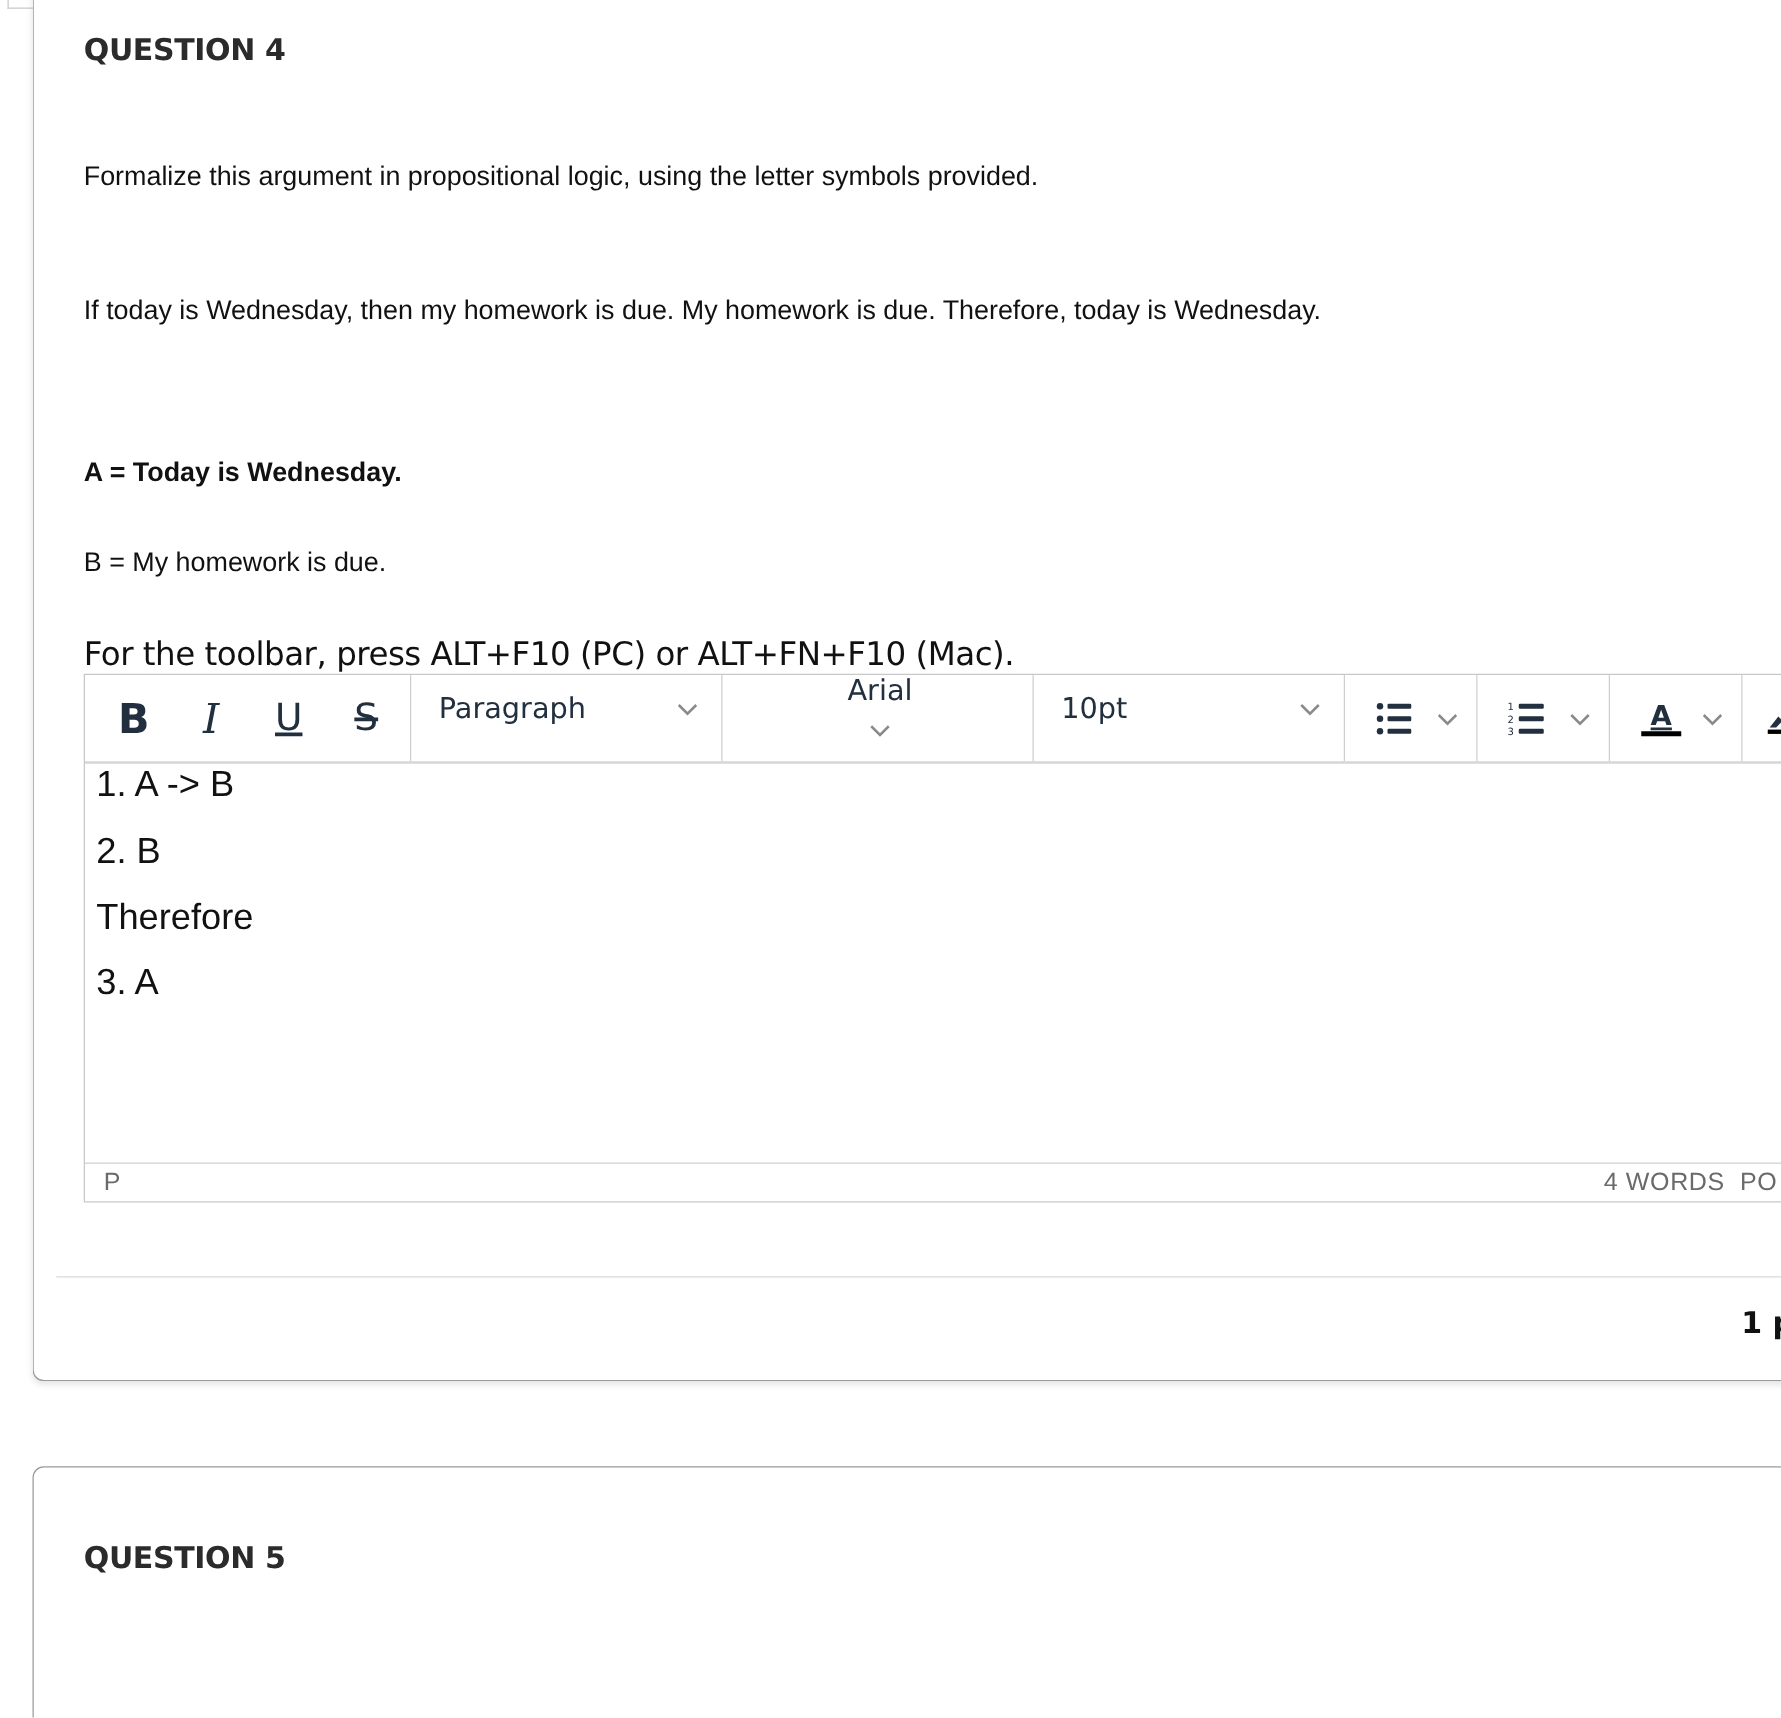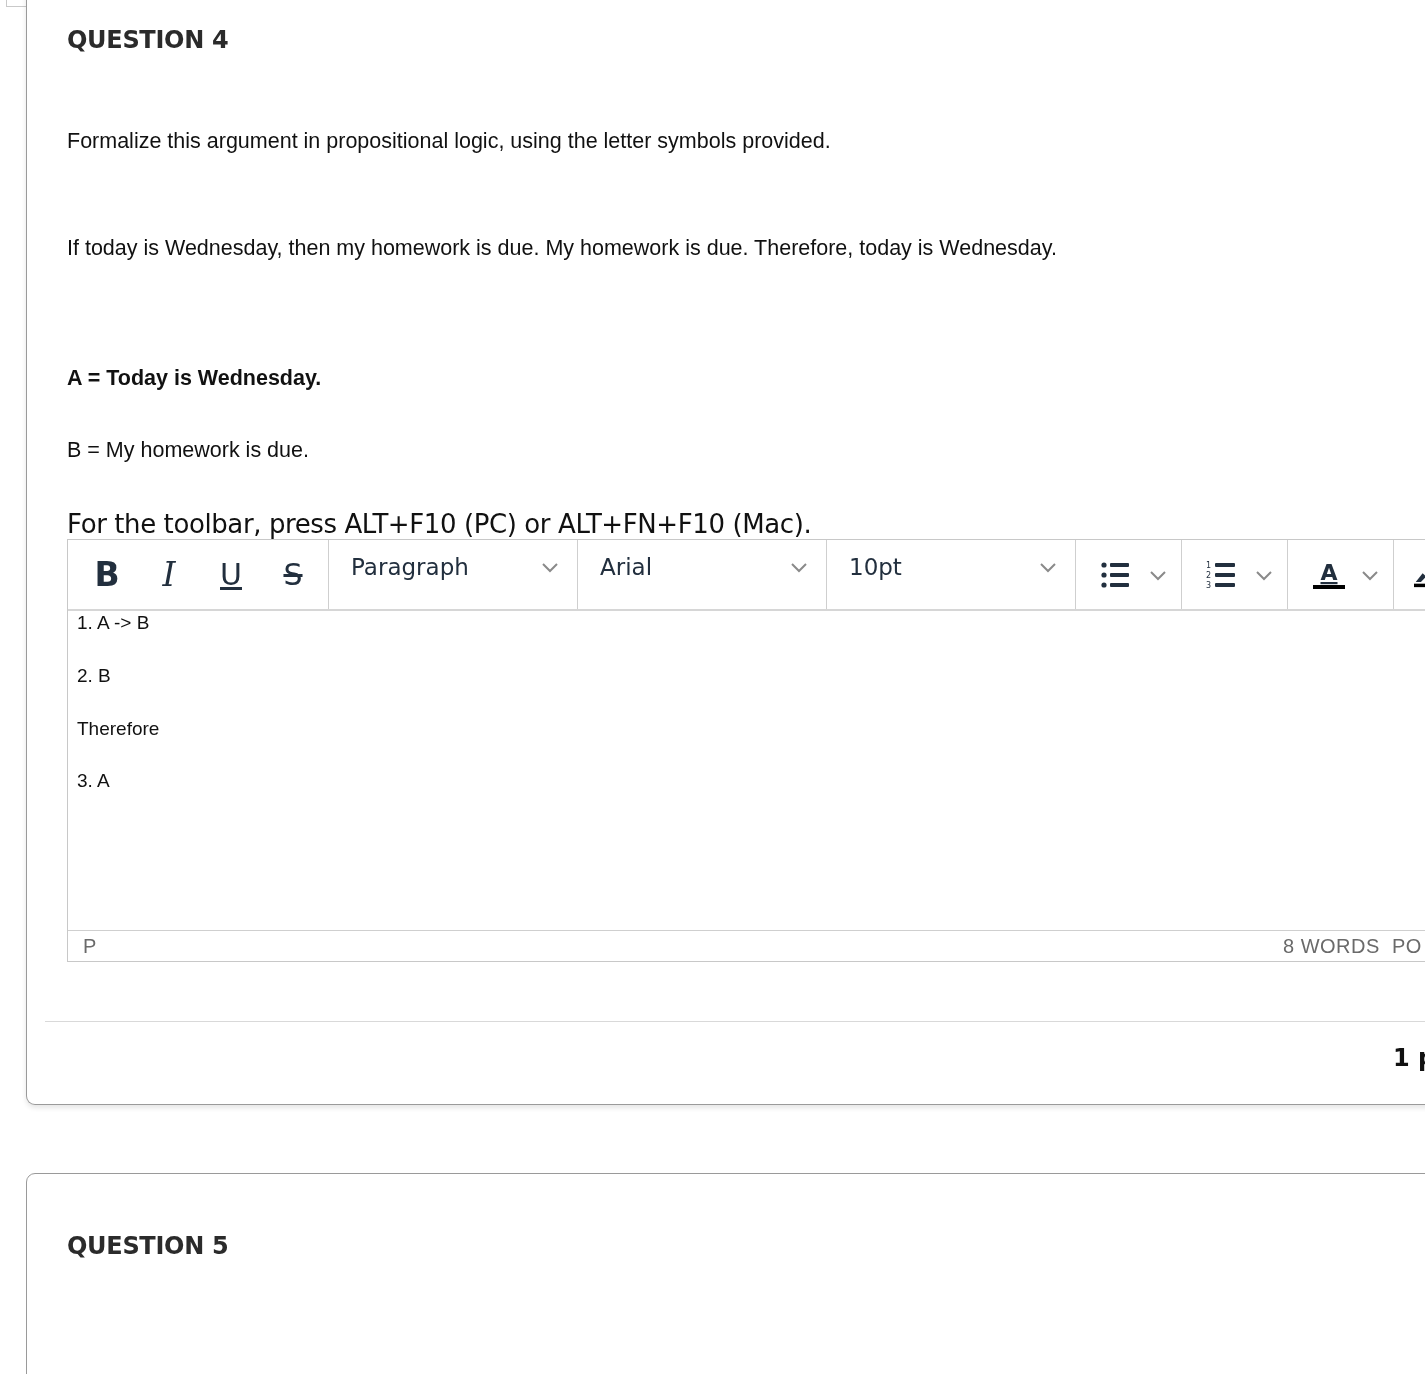--- a/index.html
+++ b/index.html
@@ -56,21 +56,21 @@
     display: flex; align-items: center; justify-content: space-between;
     padding: 0 18px 16px 22px; box-sizing: border-box; font-family: "DejaVu Sans", sans-serif;
     font-size: 23px; color: #222f3e; cursor: pointer;
   }
   .chev { width: 18px; height: 18px; display: inline-block; }
   .icon-dd {
     display: flex; align-items: center; justify-content: space-between;
     padding: 0 14px 0 24px; box-sizing: border-box; cursor: pointer;
   }
   .content-area { position: absolute; left: 9px; top: 72px; right: 0; }
-  .content-line { position: absolute; left: 0; font-size: 19px; color: #111; white-space: nowrap; }
+  .content-line { position: absolute; left: 0; font-size: 29px; color: #111; white-space: nowrap; }
   .statusbar {
     position: absolute; left: 0; right: 0; top: 390px; height: 32px;
     border-top: 1px solid #cfcfcf; box-sizing: border-box;
     font-size: 20px; color: #6a6a6a;
   }
   .path { position: absolute; left: 15px; top: 4px; }
   .wordcount { position: absolute; left: 1215px; top: 4px; letter-spacing: 0.5px; white-space: nowrap; }
   .divider { position: absolute; left: 18px; top: 1033px; width: 1500px; height: 1px; background: #d9d9d9; }
   .points {
     position: absolute; left: 1366px; top: 1056px; font-family: "DejaVu Sans", sans-serif;
@@ -97,21 +97,21 @@
         <div class="fmt-btn" style="font-style:italic; font-family:'DejaVu Serif',serif;">I</div>
         <div class="fmt-btn" style="text-decoration:underline; font-family:'DejaVu Sans',sans-serif; font-size:30px;">U</div>
         <div class="fmt-btn" style="text-decoration:line-through; font-family:'DejaVu Sans',sans-serif; font-size:30px;">S</div>
       </div>
       <div class="tb-group dd" style="width:249px;">
         <span>Paragraph</span>
         <svg class="chev" viewBox="0 0 18 18">
             <polyline points="2,6 9,13 16,6" fill="none" stroke="#8a8a8a" stroke-width="2"></polyline>
           </svg>
       </div>
-      <div class="tb-group dd" style="width:249px;">
+      <div class="tb-group dd" style="width:249px;flex-direction:column;">
         <span>Arial</span>
         <svg class="chev" viewBox="0 0 18 18">
             <polyline points="2,6 9,13 16,6" fill="none" stroke="#8a8a8a" stroke-width="2"></polyline>
           </svg>
       </div>
       <div class="tb-group dd" style="width:249px;">
         <span>10pt</span>
         <svg class="chev" viewBox="0 0 18 18">
             <polyline points="2,6 9,13 16,6" fill="none" stroke="#8a8a8a" stroke-width="2"></polyline>
           </svg>
@@ -161,21 +161,21 @@
 
     <div class="content-area">
       <div class="content-line" style="top:0px;">1. A -&gt; B</div>
       <div class="content-line" style="top:53px;">2. B</div>
       <div class="content-line" style="top:106px;">Therefore</div>
       <div class="content-line" style="top:158px;">3. A</div>
     </div>
 
     <div class="statusbar">
       <span class="path">P</span>
-      <span class="wordcount"><span>8 WORDS</span>&nbsp;&nbsp;<span>PO</span></span>
+      <span class="wordcount"><span>4 WORDS</span>&nbsp;&nbsp;<span>PO</span></span>
     </div>
   </div>
 
   <div class="divider"></div>
   <div class="points">1 p</div>
 </div>
 
 <div class="card card-q5">
   <div class="q-title" style="top:58px;">QUESTION 5</div>
 </div>

